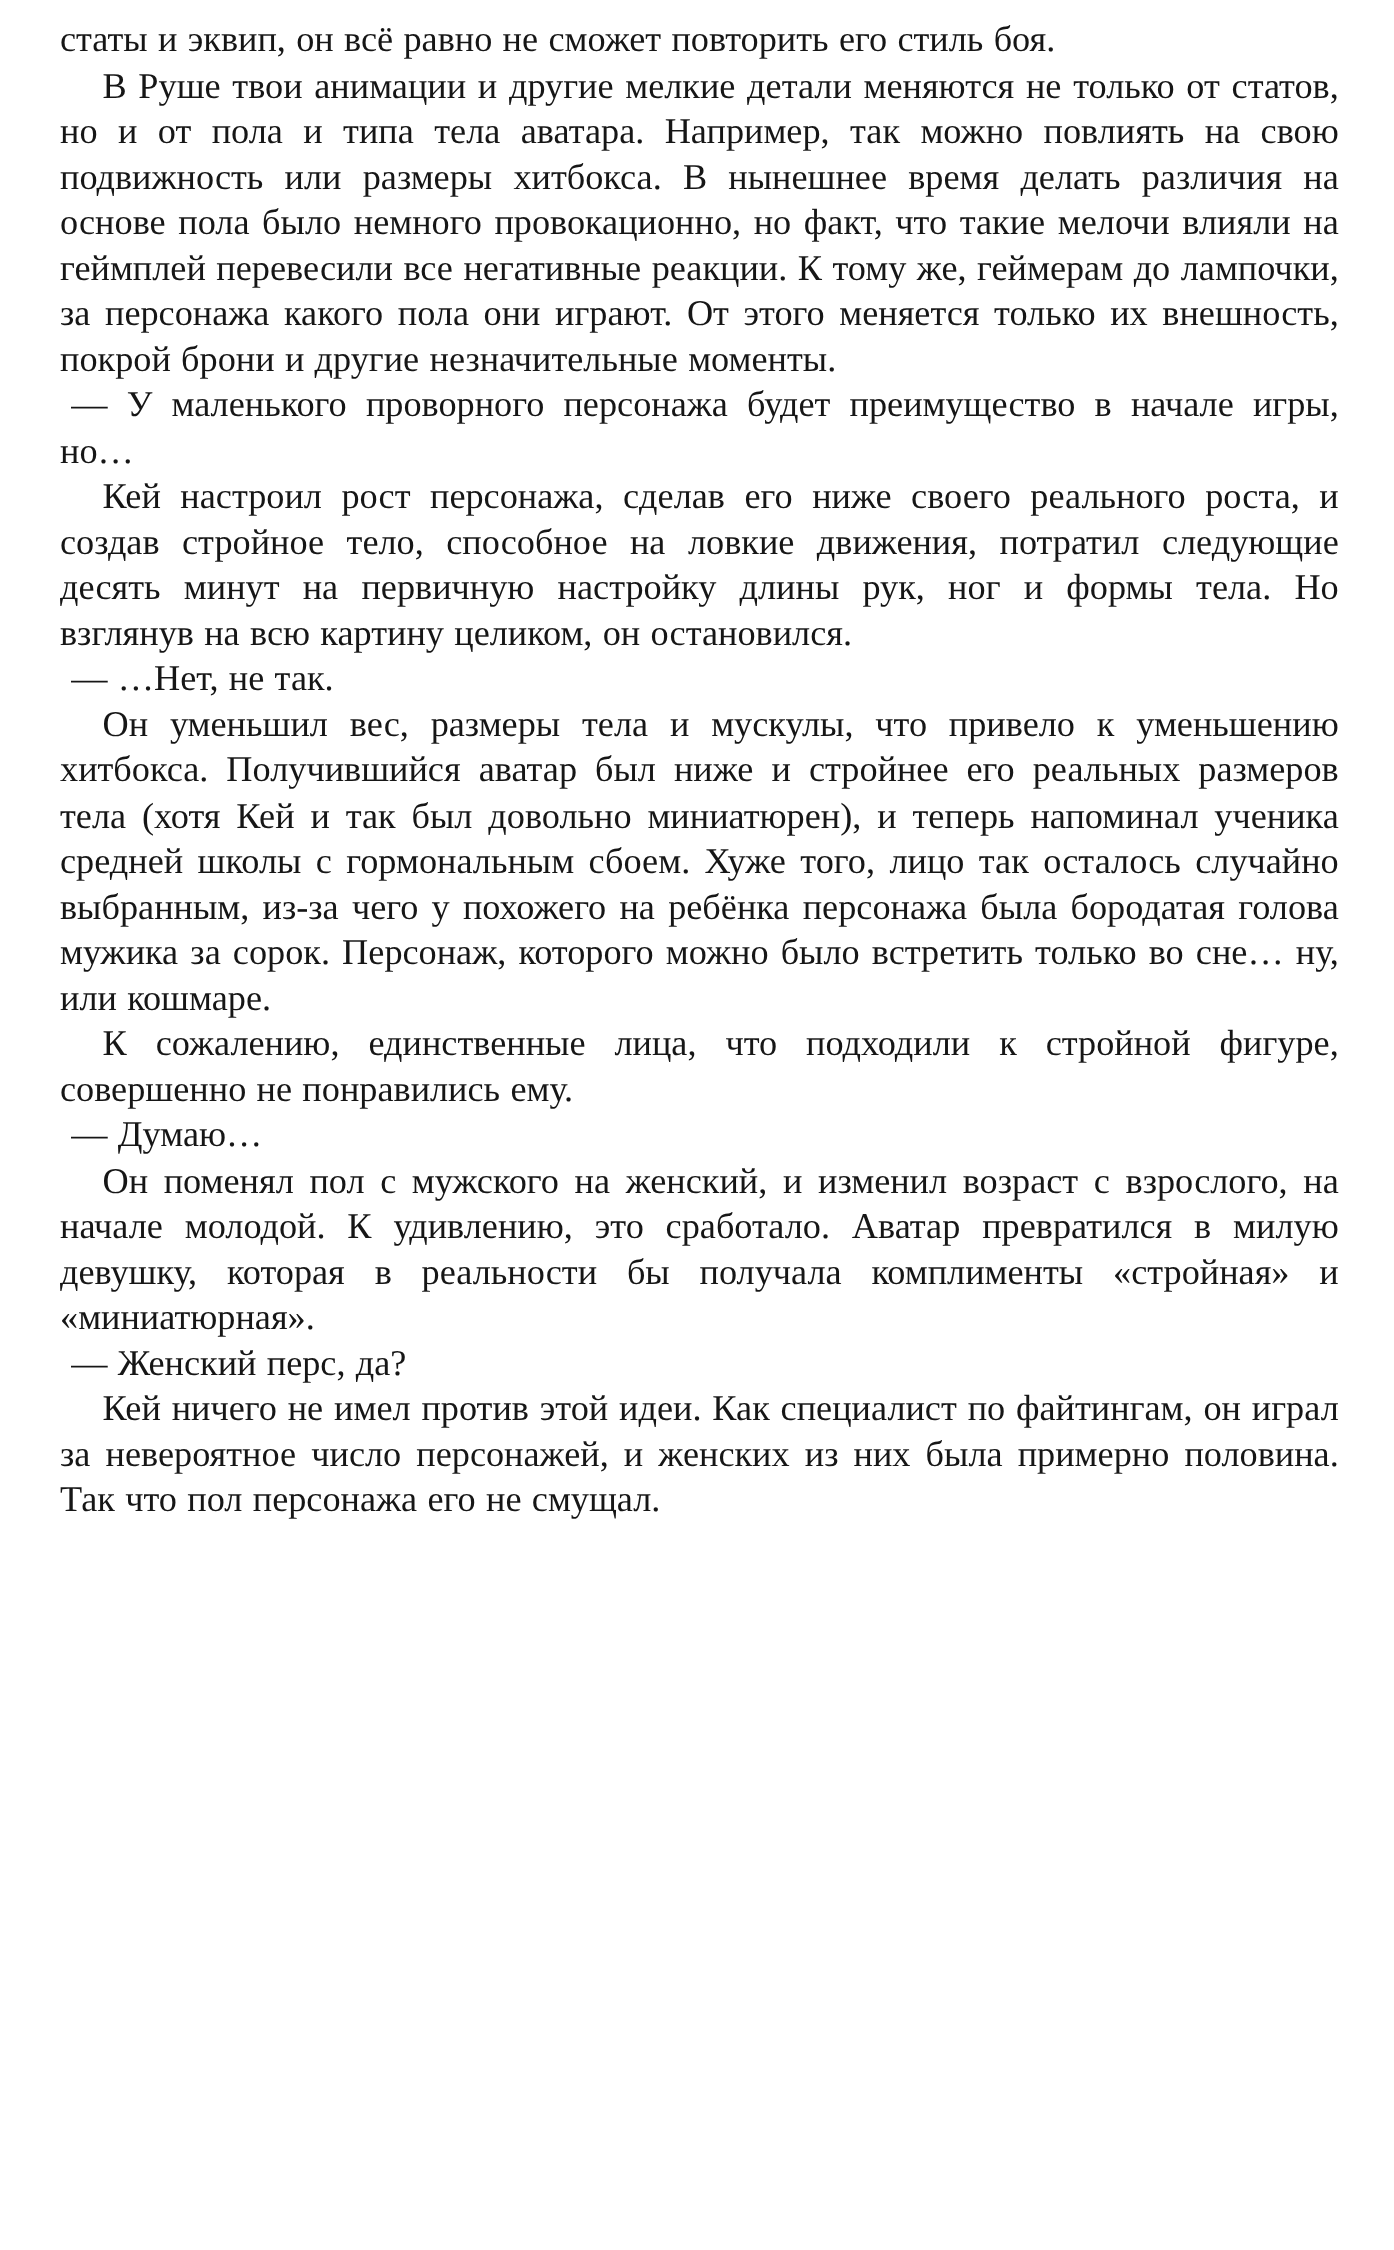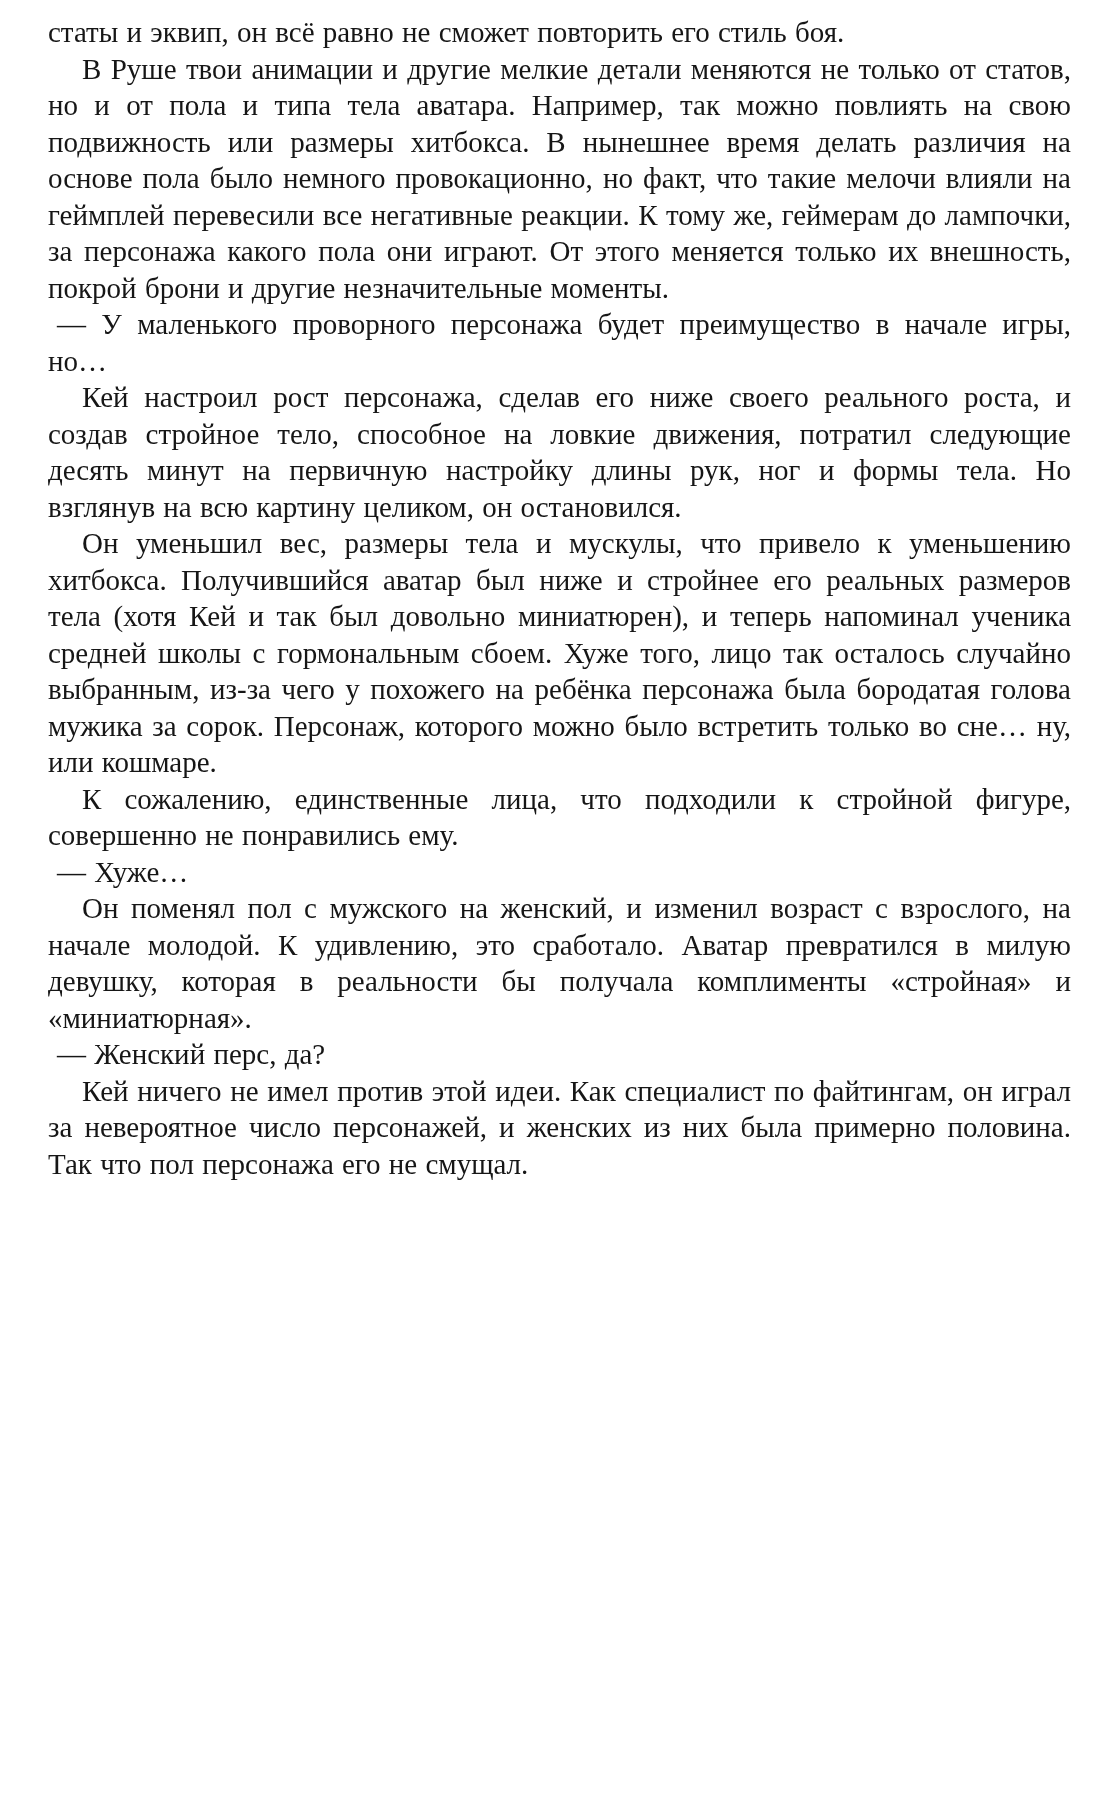--- a/index.html
+++ b/index.html
@@ -37,20 +37,21 @@
 </style>
 </head>
 <body>
 
 <div class="page">
   <div class="text-block">
     <p class="continuation">статы и эквип, он всё равно не сможет повторить его стиль боя.</p>
     <p class="indent">В Руше твои анимации и другие мелкие детали меняются не только от статов, но и от пола и типа тела аватара. Например, так можно повлиять на свою подвижность или размеры хитбокса. В нынешнее время делать различия на основе пола было немного провокационно, но факт, что такие мелочи влияли на геймплей перевесили все негативные реакции. К тому же, геймерам до лампочки, за персонажа какого пола они играют. От этого меняется только их внешность, покрой брони и другие незначительные моменты.</p>
     <p class="dialogue">— У маленького проворного персонажа будет преимущество в начале игры, но…</p>
     <p class="indent">Кей настроил рост персонажа, сделав его ниже своего реального роста, и создав стройное тело, способное на ловкие движения, потратил следующие десять минут на первичную настройку длины рук, ног и формы тела. Но взглянув на всю картину целиком, он остановился.</p>
+    <p class="dialogue">— …Нет, не так.</p>
     <p class="indent">Он уменьшил вес, размеры тела и мускулы, что привело к уменьшению хитбокса. Получившийся аватар был ниже и стройнее его реальных размеров тела (хотя Кей и так был довольно миниатюрен), и теперь напоминал ученика средней школы с гормональным сбоем. Хуже того, лицо так осталось случайно выбранным, из-за чего у похожего на ребёнка персонажа была бородатая голова мужика за сорок. Персонаж, которого можно было встретить только во сне… ну, или кошмаре.</p>
     <p class="indent">К сожалению, единственные лица, что подходили к стройной фигуре, совершенно не понравились ему.</p>
-    <p class="dialogue">— Хуже…</p>
+    <p class="dialogue">— Думаю…</p>
     <p class="indent">Он поменял пол с мужского на женский, и изменил возраст с взрослого, на начале молодой. К удивлению, это сработало. Аватар превратился в милую девушку, которая в реальности бы получала комплименты «стройная» и «миниатюрная».</p>
     <p class="dialogue">— Женский перс, да?</p>
     <p class="indent">Кей ничего не имел против этой идеи. Как специалист по файтингам, он играл за невероятное число персонажей, и женских из них была примерно половина. Так что пол персонажа его не смущал.</p>
   </div>
 </div>
 
 </body></html>

